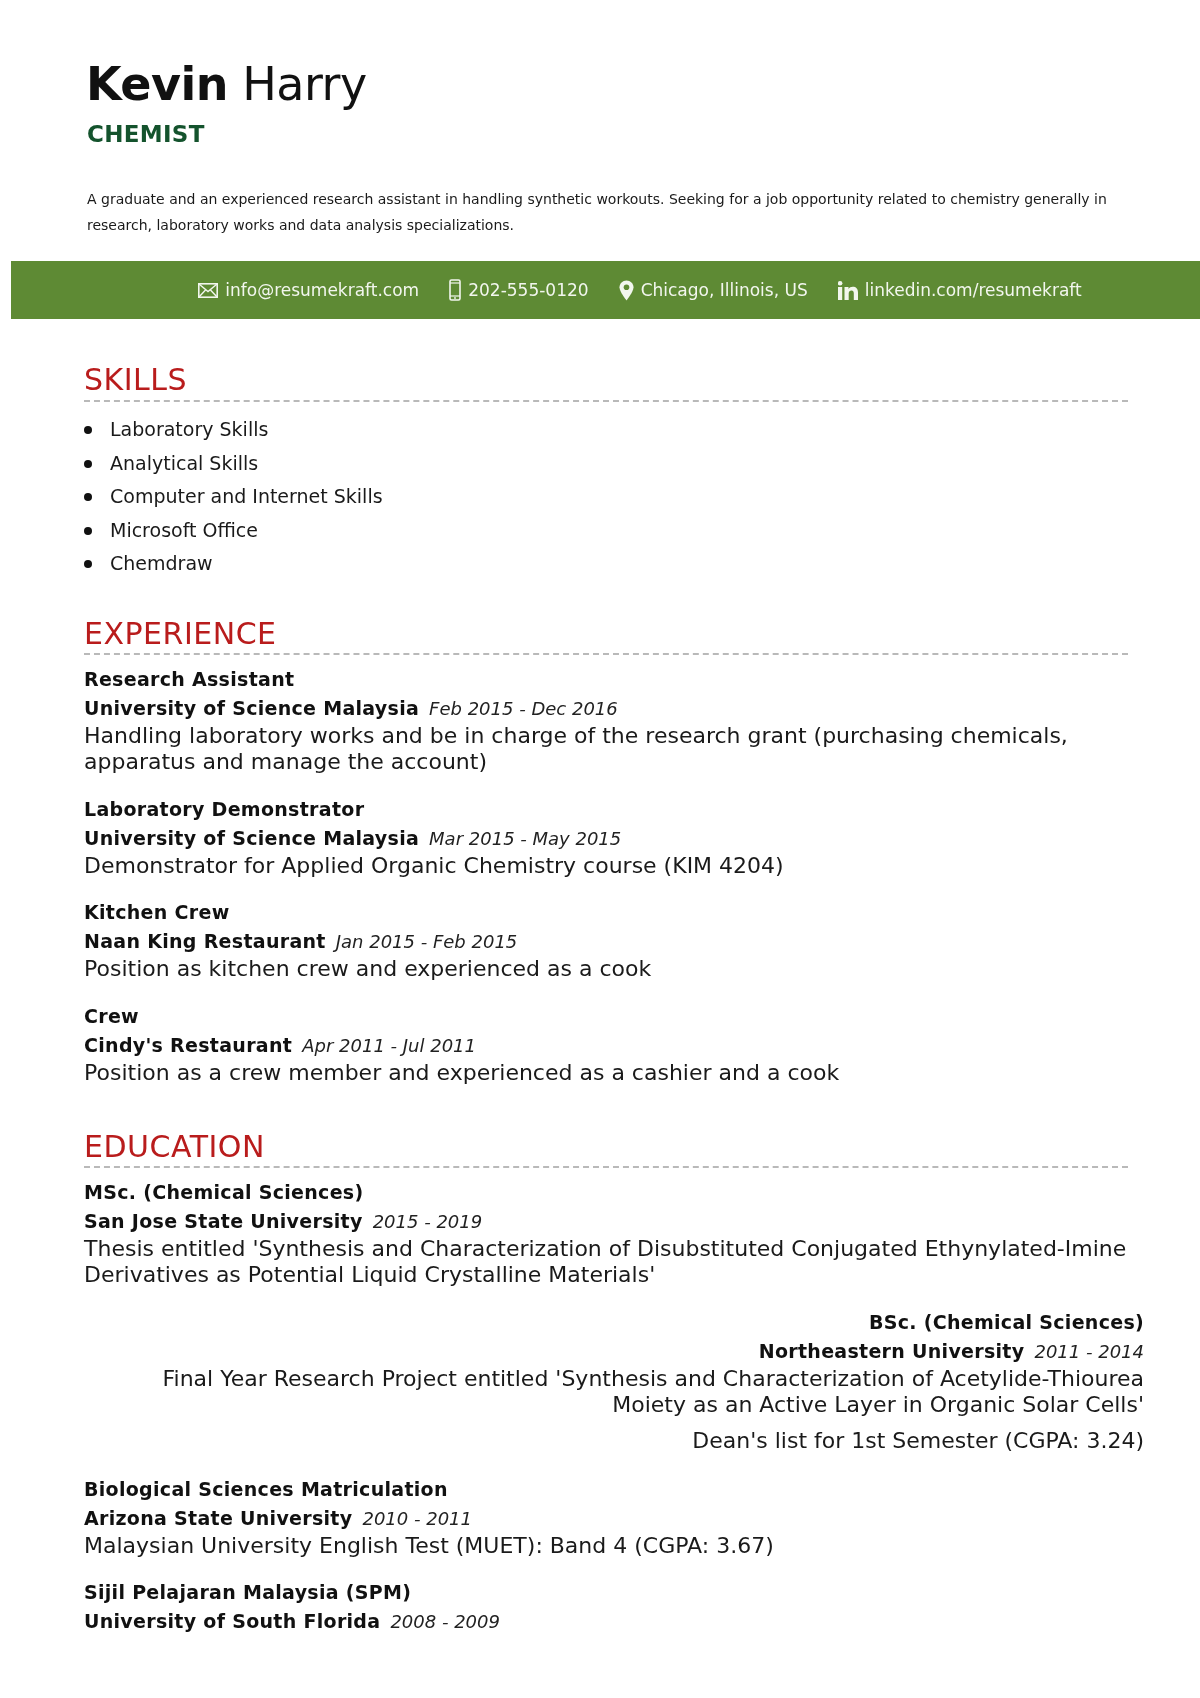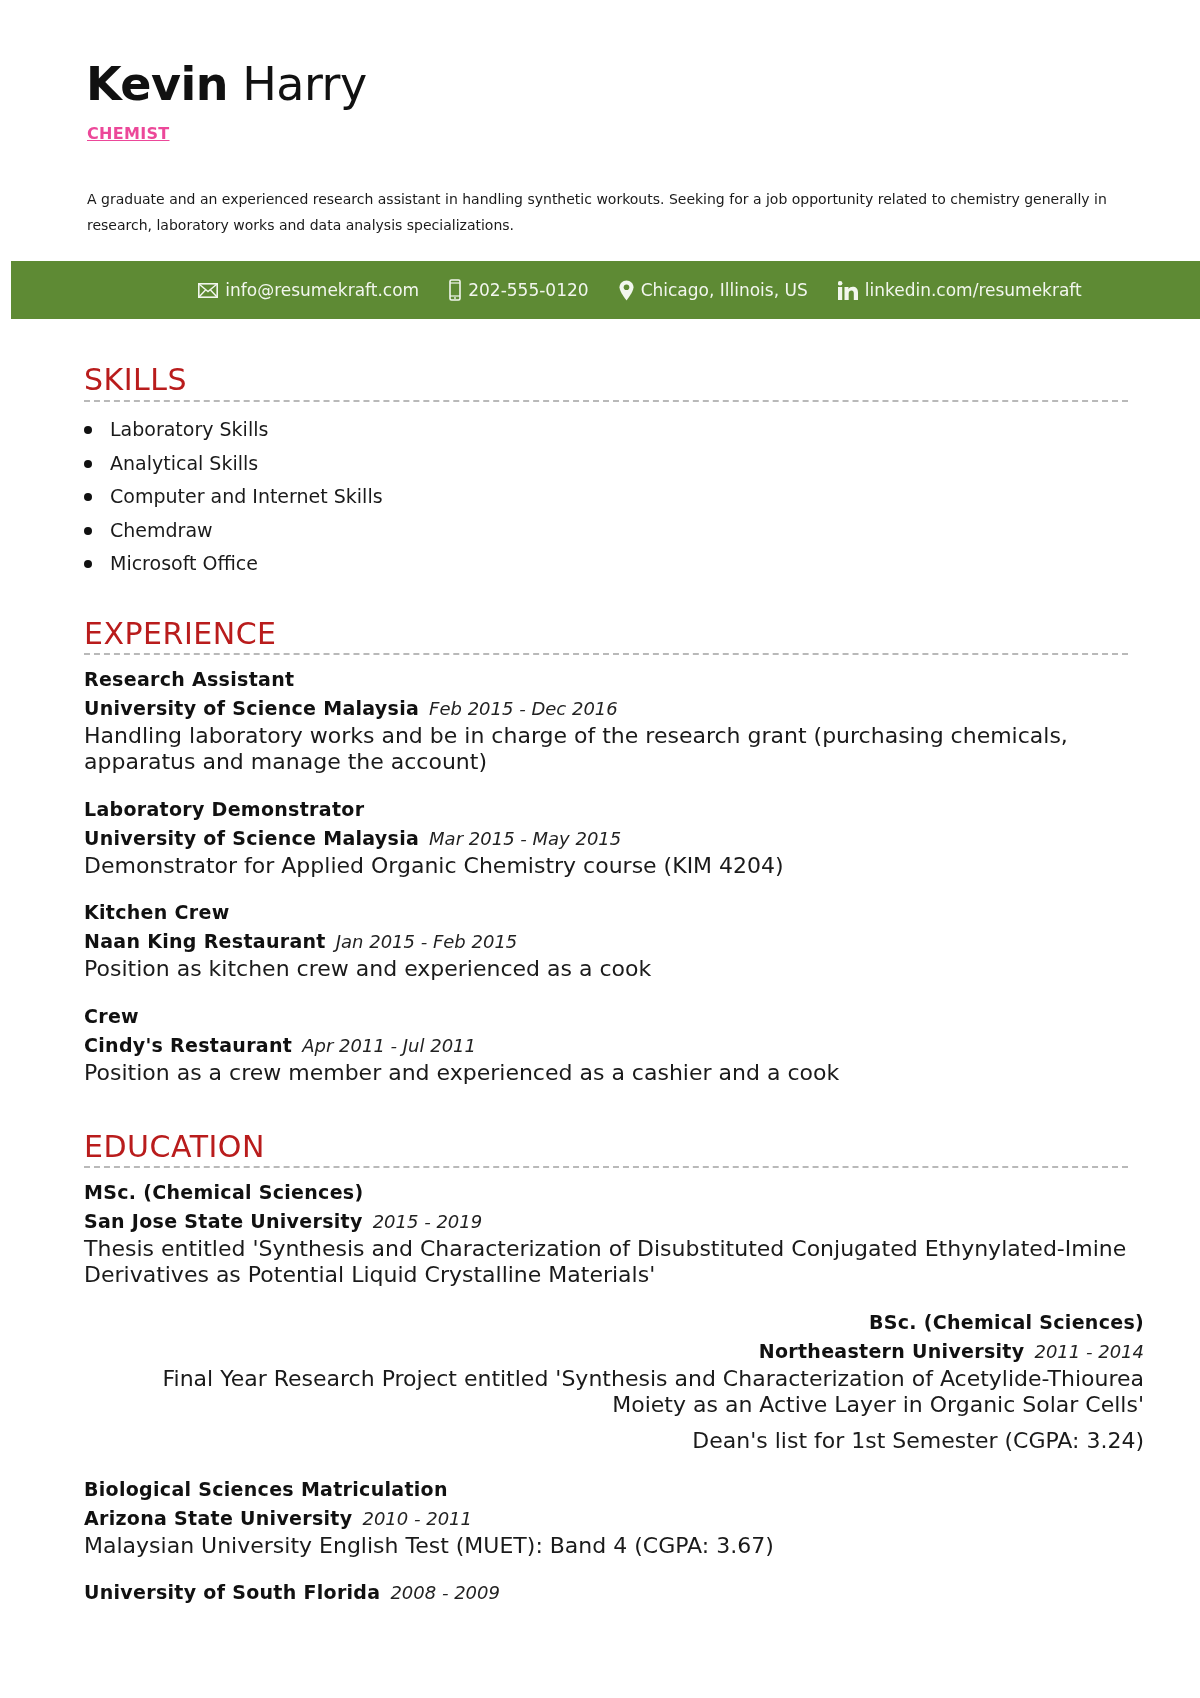--- a/index.html
+++ b/index.html
@@ -5,21 +5,21 @@
     html, body { margin: 0; padding: 0; background: #ffffff; }
     body {
       width: 1200px; height: 1698px; position: relative; overflow: hidden;
       font-family: "DejaVu Sans", "Liberation Sans", sans-serif; color: #1a1a1a;
     }
     .page { position: absolute; left: 0; top: 0; width: 1200px; height: 1698px; }
 
     .name { position: absolute; left: 86px; top: 56px; font-size: 46px; line-height: 56px; color: #111; white-space: nowrap; letter-spacing: -0.5px; }
     .name .first { font-weight: bold; }
     .name .last { font-weight: normal; }
-    .title { position: absolute; left: 87px; top: 120px; font-size: 16px; line-height: 28px; font-weight: bold; color: #ec4899; letter-spacing: 0.3px; text-decoration: underline; }
+    .title { position: absolute; left: 87px; top: 120px; font-size: 23px; line-height: 28px; font-weight: bold; color: #14532d; letter-spacing: 0.3px; }
     .summary { position: absolute; left: 87px; top: 186px; width: 1060px; font-size: 14px; line-height: 26px; color: #1a1a1a; }
 
     .contact-bar {
       position: absolute; left: 11px; top: 261px; width: 1178px; height: 58px;
       background: #5e8a34; display: flex; align-items: center; justify-content: center; gap: 30px;
       color: #f2f6ee; font-size: 17px; padding-left: 40px;
     }
     .contact-item { display: flex; align-items: center; gap: 7px; white-space: nowrap; }
     .contact-item svg { display: block; }
 
@@ -91,22 +91,22 @@
       <span>linkedin.com/resumekraft</span>
     </div>
   </div>
 
   <div class="section-title" style="top:362px;">SKILLS</div>
   <div class="section-rule" style="top:400px;"></div>
   <ul class="skills-list">
     <li><span class="bullet"></span><span>Laboratory Skills</span></li>
     <li><span class="bullet"></span><span>Analytical Skills</span></li>
     <li><span class="bullet"></span><span>Computer and Internet Skills</span></li>
+    <li><span class="bullet"></span><span>Microsoft Office</span></li>
     <li><span class="bullet"></span><span>Chemdraw</span></li>
-    <li><span class="bullet"></span><span>Microsoft Office</span></li>
   </ul>
 
   <div class="section-title" style="top:616px;">EXPERIENCE</div>
   <div class="section-rule" style="top:653px;"></div>
 
   <div class="entry" style="top:665px;">
     <div class="role">Research Assistant</div>
     <div class="org-line"><span class="org">University of Science Malaysia</span><span class="dates">Feb 2015 - Dec 2016</span></div>
     <div class="desc">Handling laboratory works and be in charge of the research grant (purchasing chemicals, apparatus and manage the account)</div>
   </div>
@@ -145,16 +145,17 @@
     <div class="desc extra">Dean's list for 1st Semester (CGPA: 3.24)</div>
   </div>
 
   <div class="entry" style="top:1475px;">
     <div class="role">Biological Sciences Matriculation</div>
     <div class="org-line"><span class="org">Arizona State University</span><span class="dates">2010 - 2011</span></div>
     <div class="desc">Malaysian University English Test (MUET): Band 4 (CGPA: 3.67)</div>
   </div>
 
   <div class="entry" style="top:1578px;">
+    <div class="role">Sijil Pelajaran Malaysia (SPM)</div>
     <div class="org-line"><span class="org">University of South Florida</span><span class="dates">2008 - 2009</span></div>
   </div>
 
 </div>
 
 </body></html>

